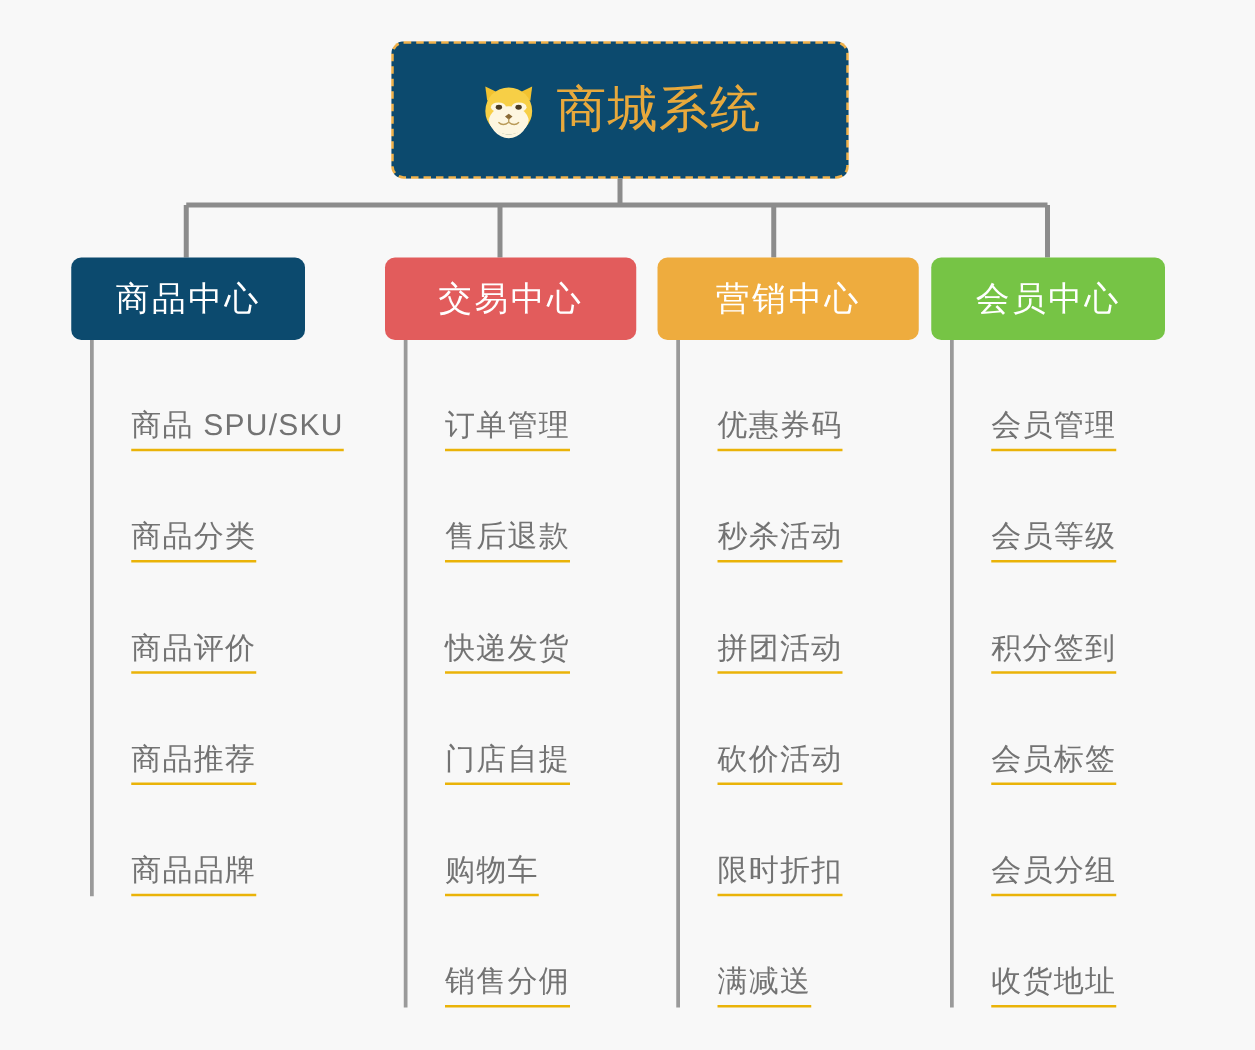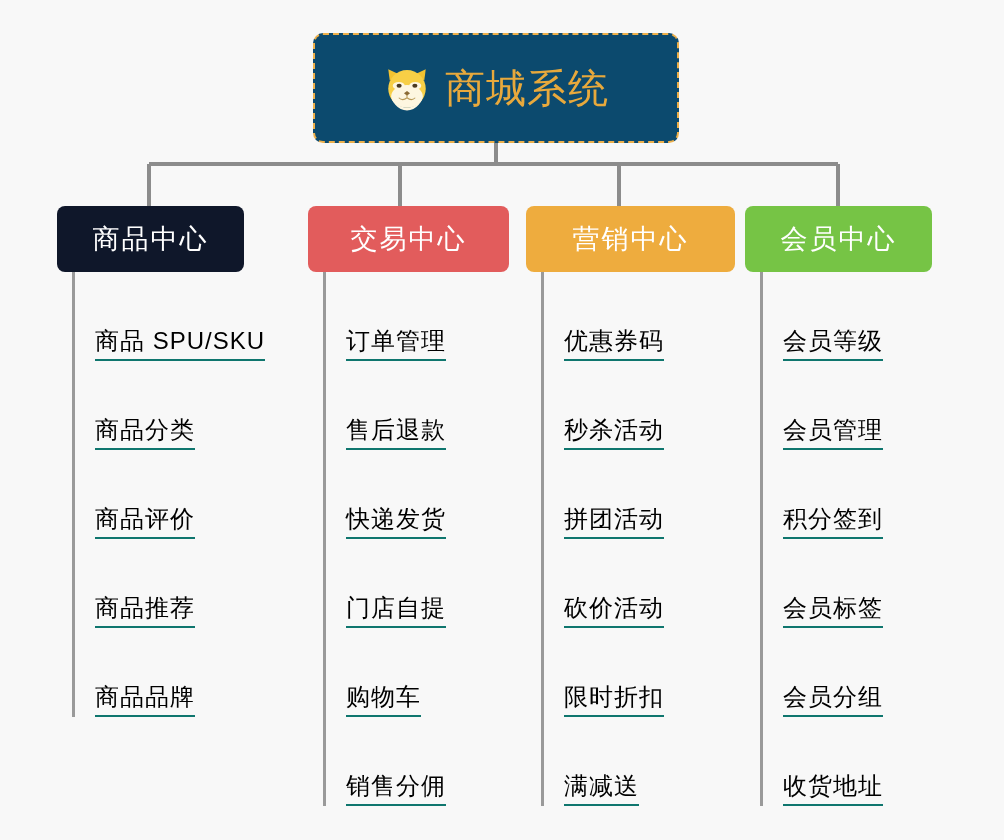--- a/index.html
+++ b/index.html
@@ -108,26 +108,26 @@
 
   .leaf-item {
     position: relative;
     height: 89px;
     display: flex;
     align-items: flex-end;
   }
 
   .leaf-text {
     display: inline-block;
-    margin-left: 20px;
+    margin-left: 30px;
     padding-bottom: 5px;
-    border-bottom: 2px solid #0f766e;
+    border-bottom: 2px solid #eab308;
     font-size: 24px;
     line-height: 1.1;
-    color: #000000;
+    color: #737373;
     white-space: nowrap;
     letter-spacing: 1px;
   }
 </style>
 </head>
 <body style="background: rgb(248, 248, 248);">
 
 <div id="chart-root" style="background: rgb(248, 248, 248);">
 
   <div class="root-node" style="border-color: rgb(238, 176, 74); background: #0c4a6e;">
@@ -164,21 +164,21 @@
 
     <line x1="149" y1="164" x2="149" y2="206" stroke="#8c8c8c" stroke-width="4"></line>
     <line x1="400" y1="164" x2="400" y2="206" stroke="#8c8c8c" stroke-width="4"></line>
     <line x1="619" y1="164" x2="619" y2="206" stroke="#8c8c8c" stroke-width="4"></line>
     <line x1="838" y1="164" x2="838" y2="206" stroke="#8c8c8c" stroke-width="4"></line>
   </svg>
 
   <div class="columns">
 
     <div class="column col-0">
-      <div class="cat-box" style="background: #0f172a;">
+      <div class="cat-box" style="background: #0c4a6e;">
         <span>商品中心</span>
       </div>
       <div class="leaf-list">
         <div class="leaf-item">
             <span class="leaf-text">商品 SPU/SKU</span>
           </div>
         <div class="leaf-item">
             <span class="leaf-text">商品分类</span>
           </div>
         <div class="leaf-item">
@@ -244,24 +244,24 @@
           </div>
       </div>
     </div>
 
     <div class="column col-3">
       <div class="cat-box" style="background: rgb(118, 196, 69);">
         <span>会员中心</span>
       </div>
       <div class="leaf-list">
         <div class="leaf-item">
+            <span class="leaf-text">会员管理</span>
+          </div>
+        <div class="leaf-item">
             <span class="leaf-text">会员等级</span>
-          </div>
-        <div class="leaf-item">
-            <span class="leaf-text">会员管理</span>
           </div>
         <div class="leaf-item">
             <span class="leaf-text">积分签到</span>
           </div>
         <div class="leaf-item">
             <span class="leaf-text">会员标签</span>
           </div>
         <div class="leaf-item">
             <span class="leaf-text">会员分组</span>
           </div>

